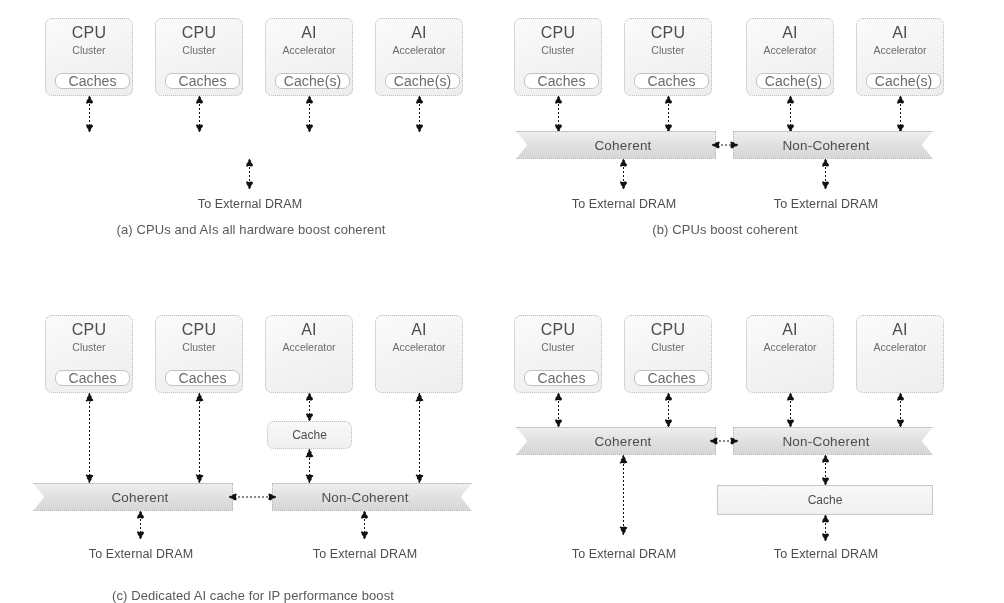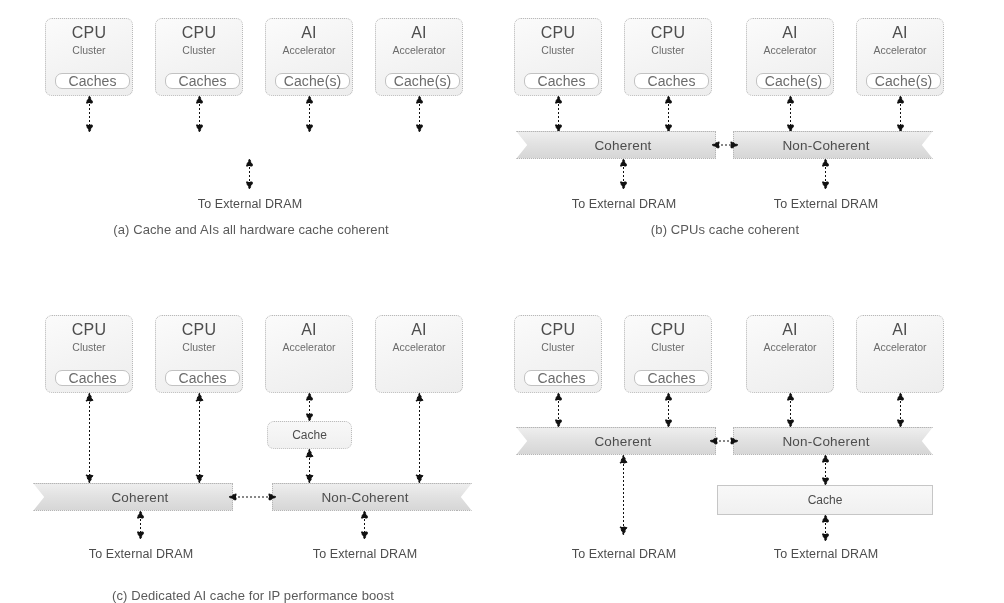--- a/index.html
+++ b/index.html
@@ -184,21 +184,21 @@
     <svg class="arrow" style="left:0;top:159px;" width="502" height="30">
       <g stroke="#111" stroke-width="1" stroke-dasharray="2,2" fill="#111">
         <line x1="249.5" y1="4" x2="249.5" y2="26"></line>
           <polygon points="249.5,0 246,7 253,7"></polygon>
           <polygon points="249.5,30 246,23 253,23"></polygon>
       </g>
     </svg>
 
     <div class="dram-label" style="left:250px;top:191px;transform:translateX(-50%);">To External DRAM</div>
 
-    <div class="caption" style="left:251px;top:222px;transform:translateX(-50%);">(a) Cache and AIs all hardware cache coherent</div>
+    <div class="caption" style="left:251px;top:222px;transform:translateX(-50%);">(a) CPUs and AIs all hardware boost coherent</div>
   </div>
 
   <div class="panel" style="left:502px;top:0;width:502px;height:260px;">
 
     <div class="block" style="left:12px;top:18px;width:88px;height:78px;">
       <div class="b-title">CPU</div>
       <div class="b-sub">Cluster</div>
       <div class="b-cache">Caches</div>
     </div>
     <div class="block" style="left:122px;top:18px;width:88px;height:78px;">
@@ -263,21 +263,21 @@
           <polygon points="121.5,30 118,23 125,23"></polygon>
         <line x1="323.5" y1="4" x2="323.5" y2="26"></line>
           <polygon points="323.5,0 320,7 327,7"></polygon>
           <polygon points="323.5,30 320,23 327,23"></polygon>
       </g>
     </svg>
 
     <div class="dram-label" style="left:122px;top:191px;transform:translateX(-50%);">To External DRAM</div>
     <div class="dram-label" style="left:324px;top:191px;transform:translateX(-50%);">To External DRAM</div>
 
-    <div class="caption" style="left:223px;top:222px;transform:translateX(-50%);">(b) CPUs cache coherent</div>
+    <div class="caption" style="left:223px;top:222px;transform:translateX(-50%);">(b) CPUs boost coherent</div>
   </div>
 
   <div class="panel" style="left:0;top:300px;width:502px;height:303px;">
 
     <div class="block" style="left:45px;top:15px;width:88px;height:78px;">
       <div class="b-title">CPU</div>
       <div class="b-sub">Cluster</div>
       <div class="b-cache">Caches</div>
     </div>
     <div class="block" style="left:155px;top:15px;width:88px;height:78px;">

